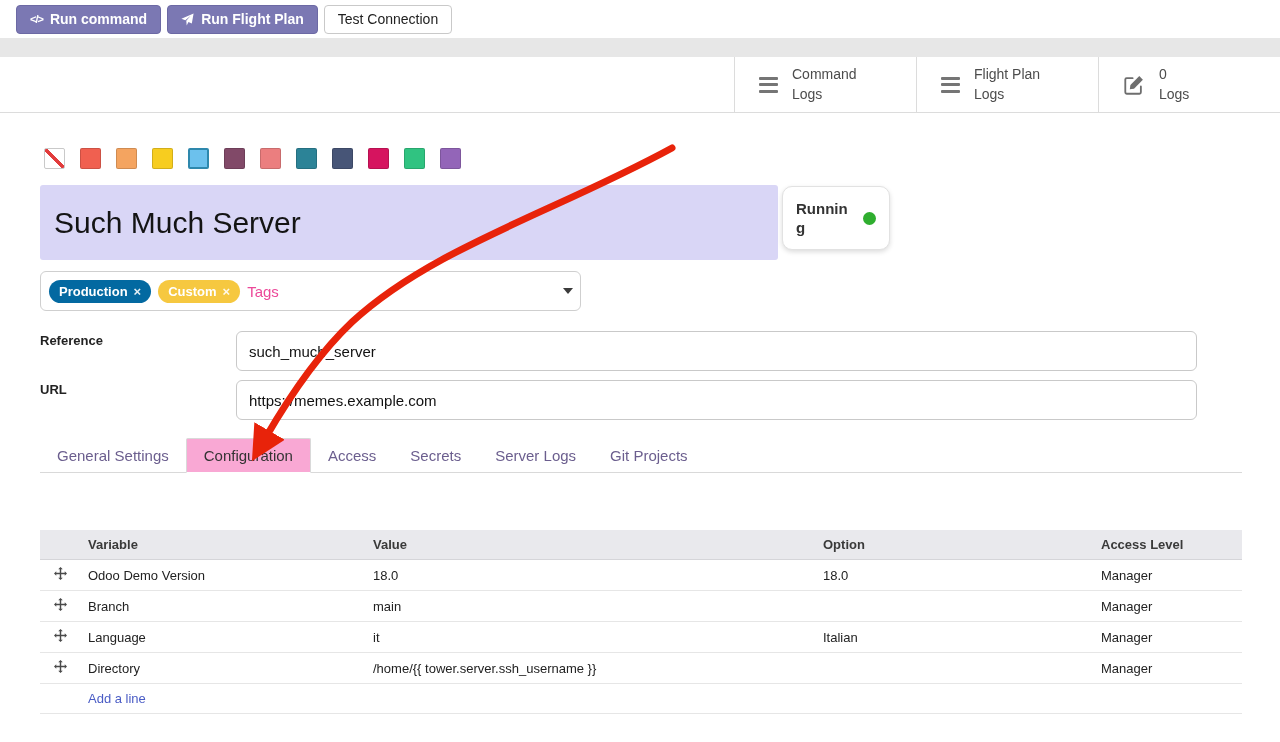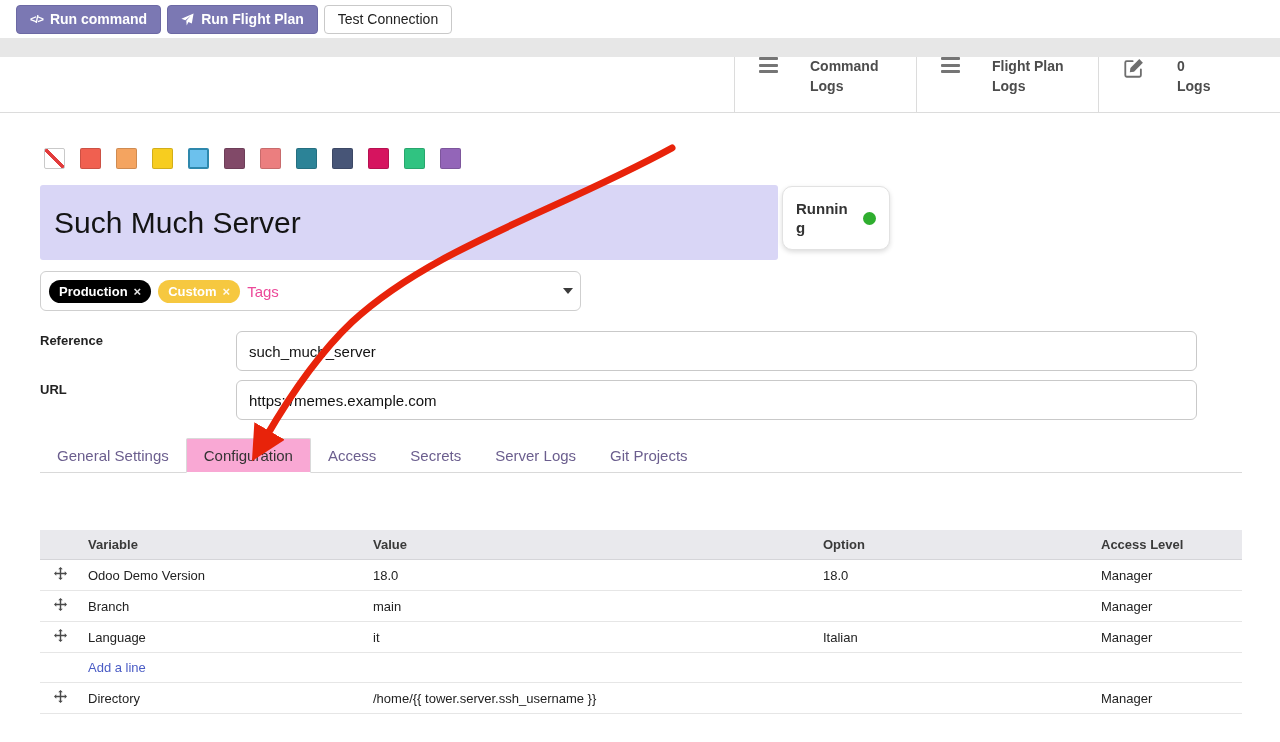--- a/index.html
+++ b/index.html
@@ -13,21 +13,21 @@
   .btn-purple { background:#7b78b3; border:1px solid #6c69a4; color:#fff; font-weight:bold; }
   .btn-plain { background:#fff; border:1px solid #c9c9c9; color:#222; }
   .code-icon { font-size:11px; font-weight:bold; letter-spacing:-1px; }
 
   
   .separator-strip { position:absolute; left:0; top:38px; width:100%; height:19px; background:#e7e7e7; }
 
   
   .control-panel { position:absolute; left:0; top:57px; width:100%; height:56px; background:#fff; border-bottom:1px solid #dcdcdc; }
   .stats { position:absolute; right:0; top:0; height:100%; display:flex; }
-  .stat-cell { width:182px; border-left:1px solid #dcdcdc; display:flex; gap:32px; padding-left:24px; cursor:pointer; font-size:14px; color:#4c4c4c; background:#fff;font-weight:bold; }
+  .stat-cell { width:182px; border-left:1px solid #dcdcdc; display:flex; align-items:center; gap:14px; padding-left:24px; cursor:pointer; font-size:14px; color:#4c4c4c; background:#fff; }
   .stat-text { line-height:1.4; }
   .icon-bars { display:flex; flex-direction:column; gap:3.5px; width:19px; }
   .icon-bars i { display:block; height:3px; background:#757575; border-radius:1px; }
 
   
   .color-palette { position:absolute; left:44px; top:148px; display:flex; gap:15px; }
   .swatch { width:21px; height:21px; border-radius:2px; border:1px solid rgba(0,0,0,0.15); cursor:pointer; }
   .swatch-none { background:linear-gradient(to top right, #fff 44%, #e23c3c 44%, #e23c3c 56%, #fff 56%); border:1px solid #c9c9c9; }
   .swatch.selected { border:2px solid #2e88ad; }
 
@@ -146,21 +146,21 @@
     </div>
 
   <input class="record-name-input" value="Such Much Server" style="">
 
   <div class="status-card">
     <span class="status-label">Running</span>
     <span class="status-dot" style="background: rgb(47, 174, 47);"></span>
   </div>
 
   <div class="tags-box">
-    <span class="tag-pill" style="background: #000000;">
+    <span class="tag-pill" style="background: #0369a1;">
       <span>Production</span>
       <span class="tag-x">×</span>
     </span>
     <span class="tag-pill" style="background: rgb(246, 200, 64);">
       <span>Custom</span>
       <span class="tag-x">×</span>
     </span>
     <span class="tags-placeholder">Tags</span>
   </div>
   <div class="tags-caret caret-abs"></div>
@@ -225,32 +225,32 @@
           <svg viewBox="0 0 16 16" width="13" height="13">
               <path fill="#4a4a4a" d="M8 0 L10.8 2.8 L8.9 2.8 L8.9 7.1 L13.2 7.1 L13.2 5.2 L16 8 L13.2 10.8 L13.2 8.9 L8.9 8.9 L8.9 13.2 L10.8 13.2 L8 16 L5.2 13.2 L7.1 13.2 L7.1 8.9 L2.8 8.9 L2.8 10.8 L0 8 L2.8 5.2 L2.8 7.1 L7.1 7.1 L7.1 2.8 L5.2 2.8 Z"></path>
             </svg>
         </td>
         <td>Language</td>
         <td>it</td>
         <td>Italian</td>
         <td>Manager</td>
       </tr>
       <tr>
-        <td class="add-line-cell" colspan="5">Add a line</td>
-      </tr>
-      <tr>
         <td class="handle-cell">
           <svg viewBox="0 0 16 16" width="13" height="13">
               <path fill="#4a4a4a" d="M8 0 L10.8 2.8 L8.9 2.8 L8.9 7.1 L13.2 7.1 L13.2 5.2 L16 8 L13.2 10.8 L13.2 8.9 L8.9 8.9 L8.9 13.2 L10.8 13.2 L8 16 L5.2 13.2 L7.1 13.2 L7.1 8.9 L2.8 8.9 L2.8 10.8 L0 8 L2.8 5.2 L2.8 7.1 L7.1 7.1 L7.1 2.8 L5.2 2.8 Z"></path>
             </svg>
         </td>
         <td>Directory</td>
         <td>/home/{{ tower.server.ssh_username }}</td>
         <td></td>
         <td>Manager</td>
+      </tr>
+      <tr>
+        <td class="add-line-cell" colspan="5">Add a line</td>
       </tr>
     </tbody>
   </table>
 
   <svg class="arrow-overlay" viewBox="0 0 1280 742">
     <defs>
       <marker id="arrowhead" markerWidth="5" markerHeight="5" refX="1" refY="2.5" orient="auto">
         <path d="M0,0 L5,2.5 L0,5 Z" fill="#e8230a"></path>
       </marker>
     </defs>

